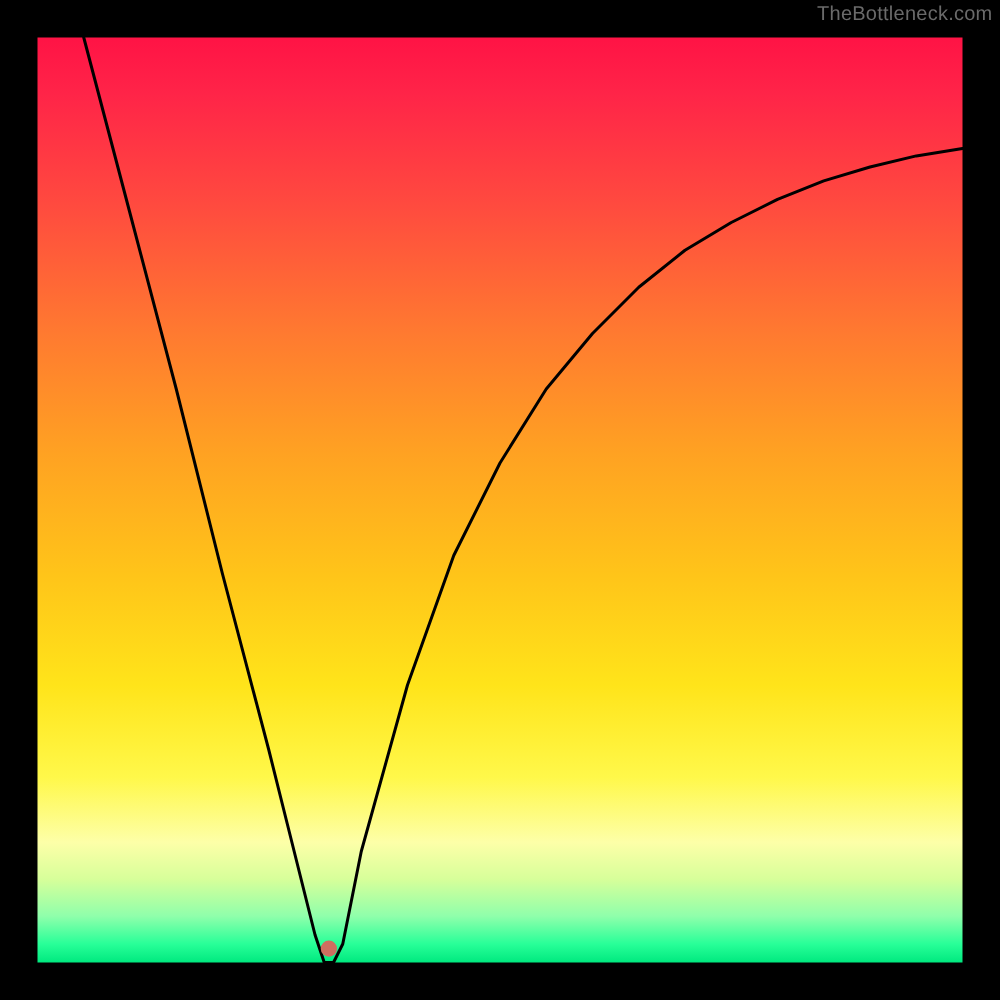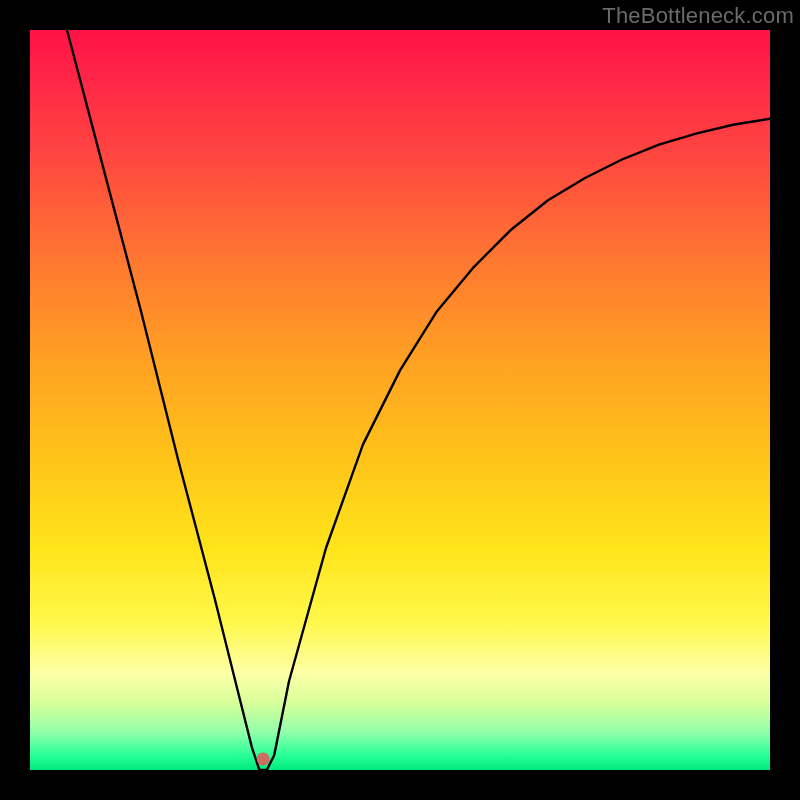--- a/index.html
+++ b/index.html
@@ -47,21 +47,21 @@
     top: 0;
     width: 740px;
     height: 740px;
     overflow: visible;
   }
   .watermark {
     position: absolute;
     top: 3px;
     right: 6px;
     color: #6a6a6a;
-    font-size: 22px;
+    font-size: 16px;
     letter-spacing: 0.2px;
     user-select: none;
   }
 </style>
 </head>
 <body>
 
 <div class="stage">
 
   <div class="plot">

